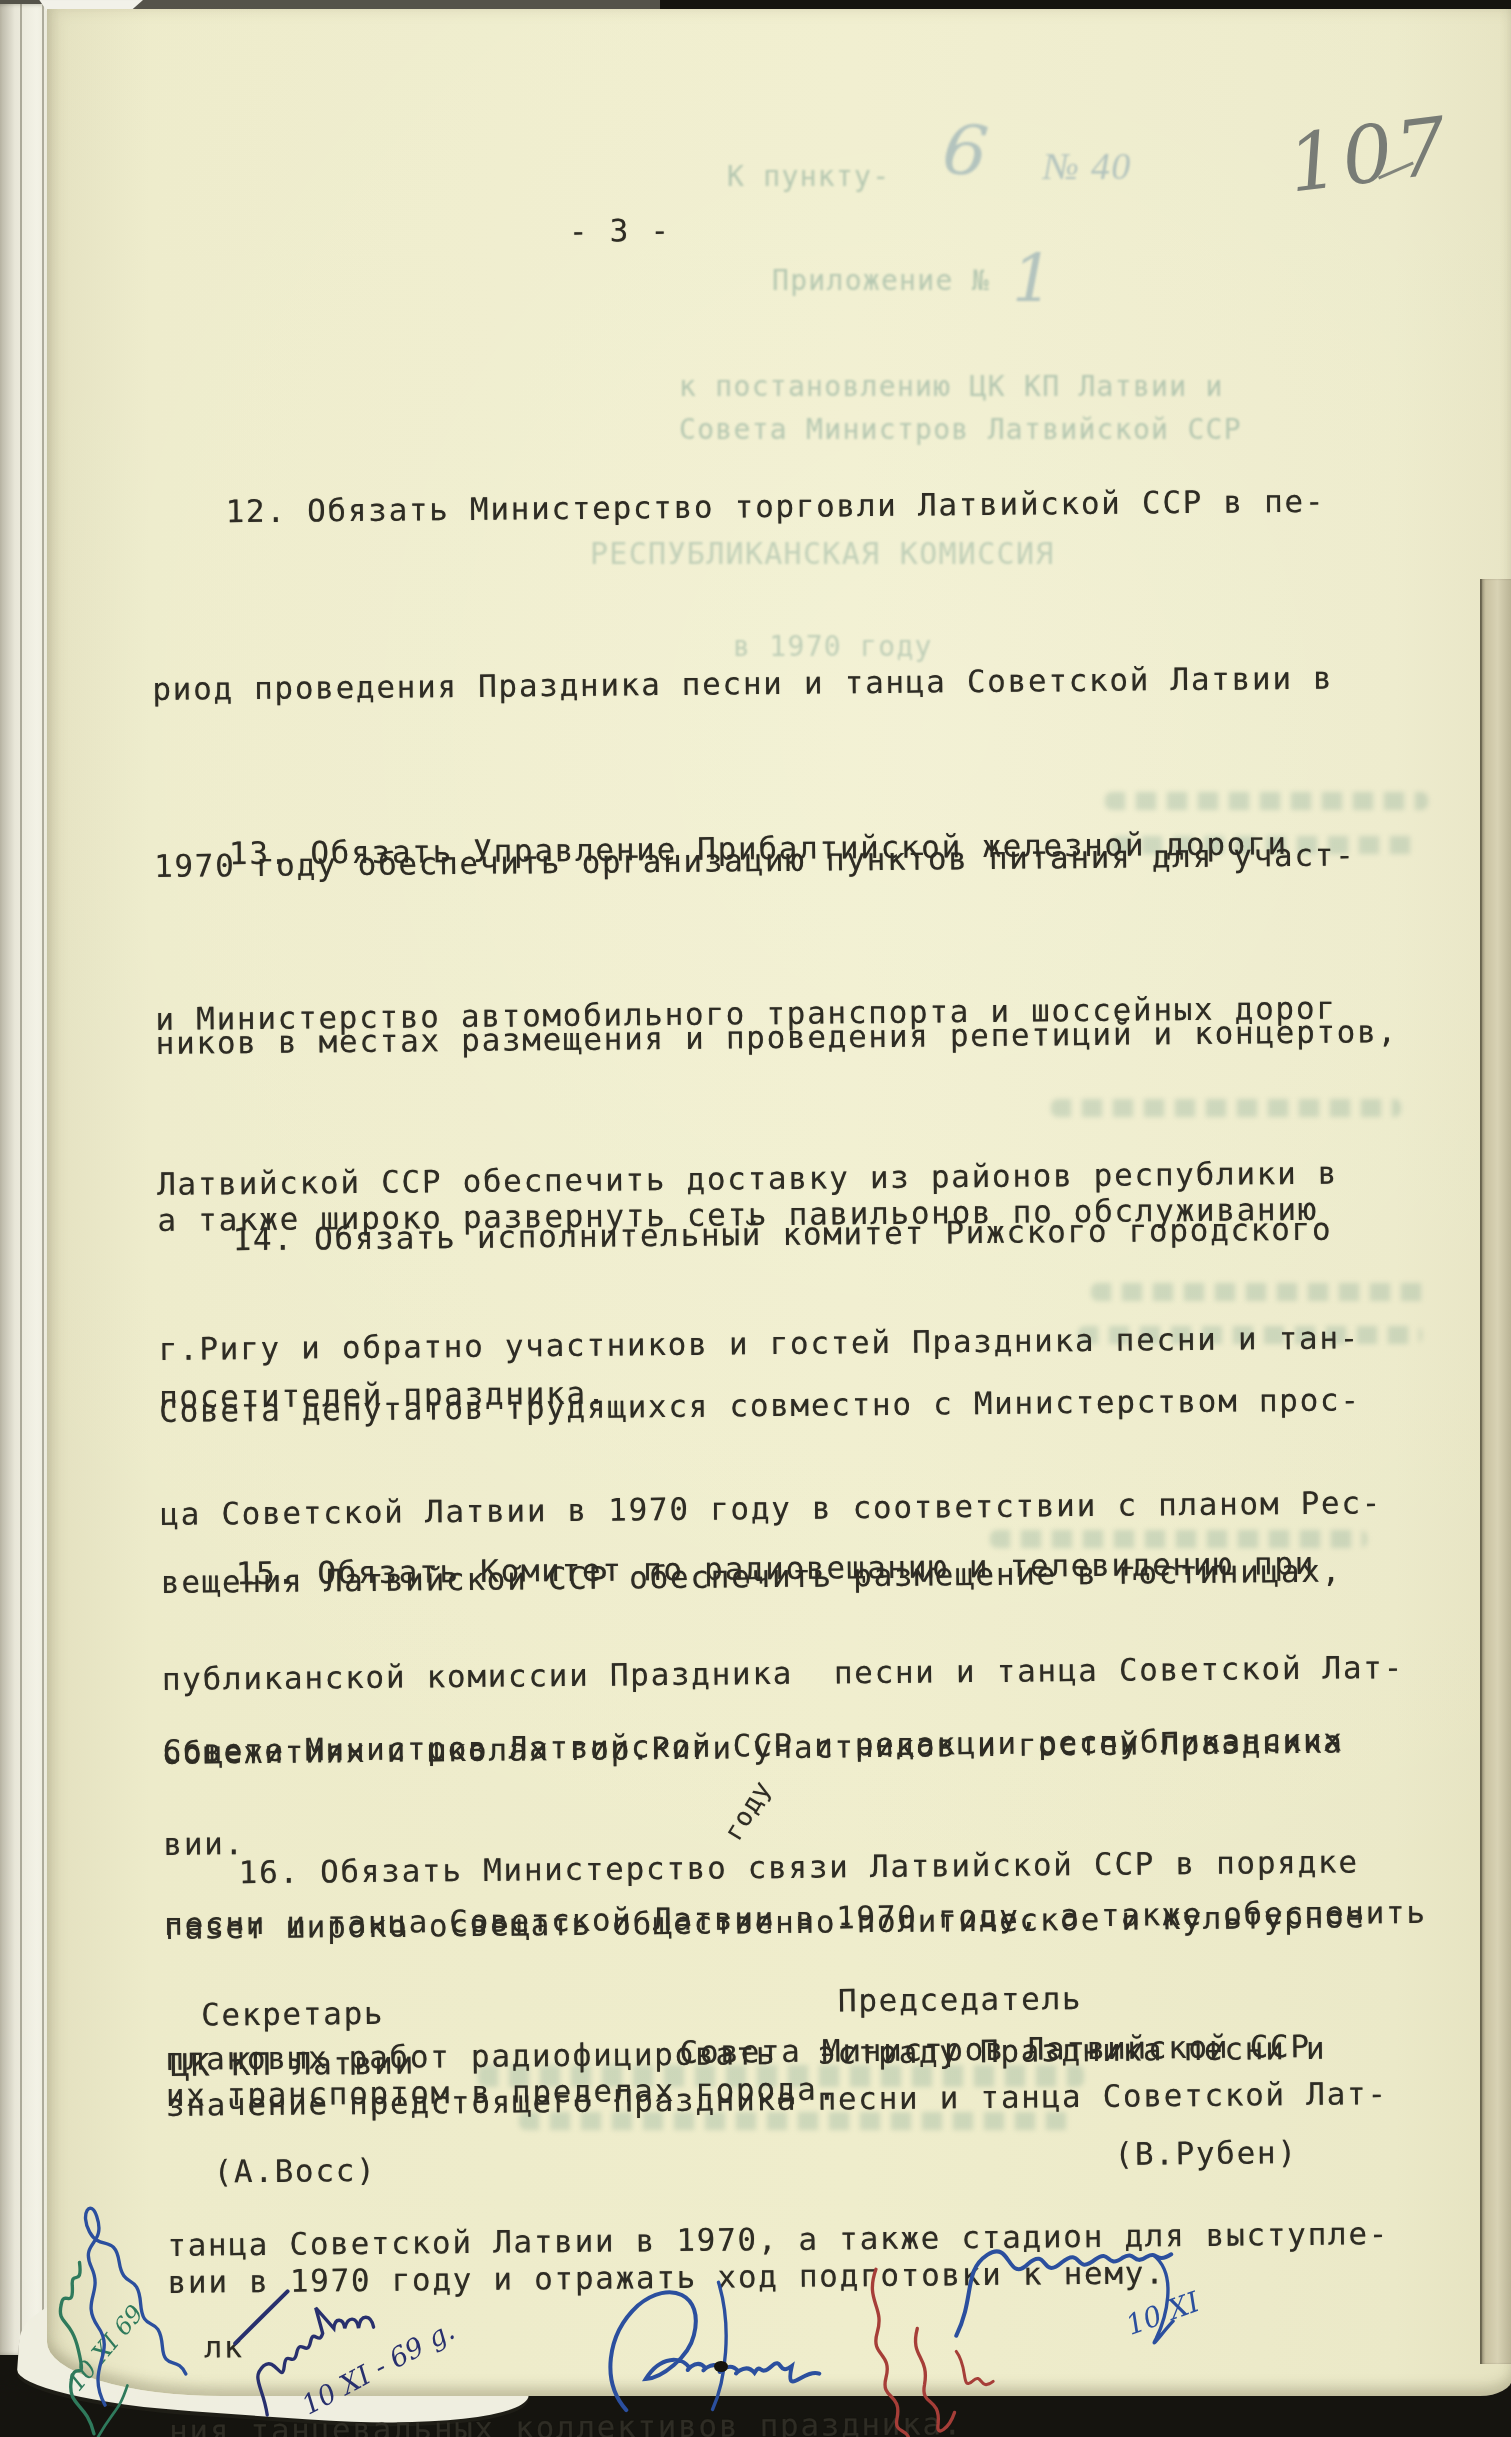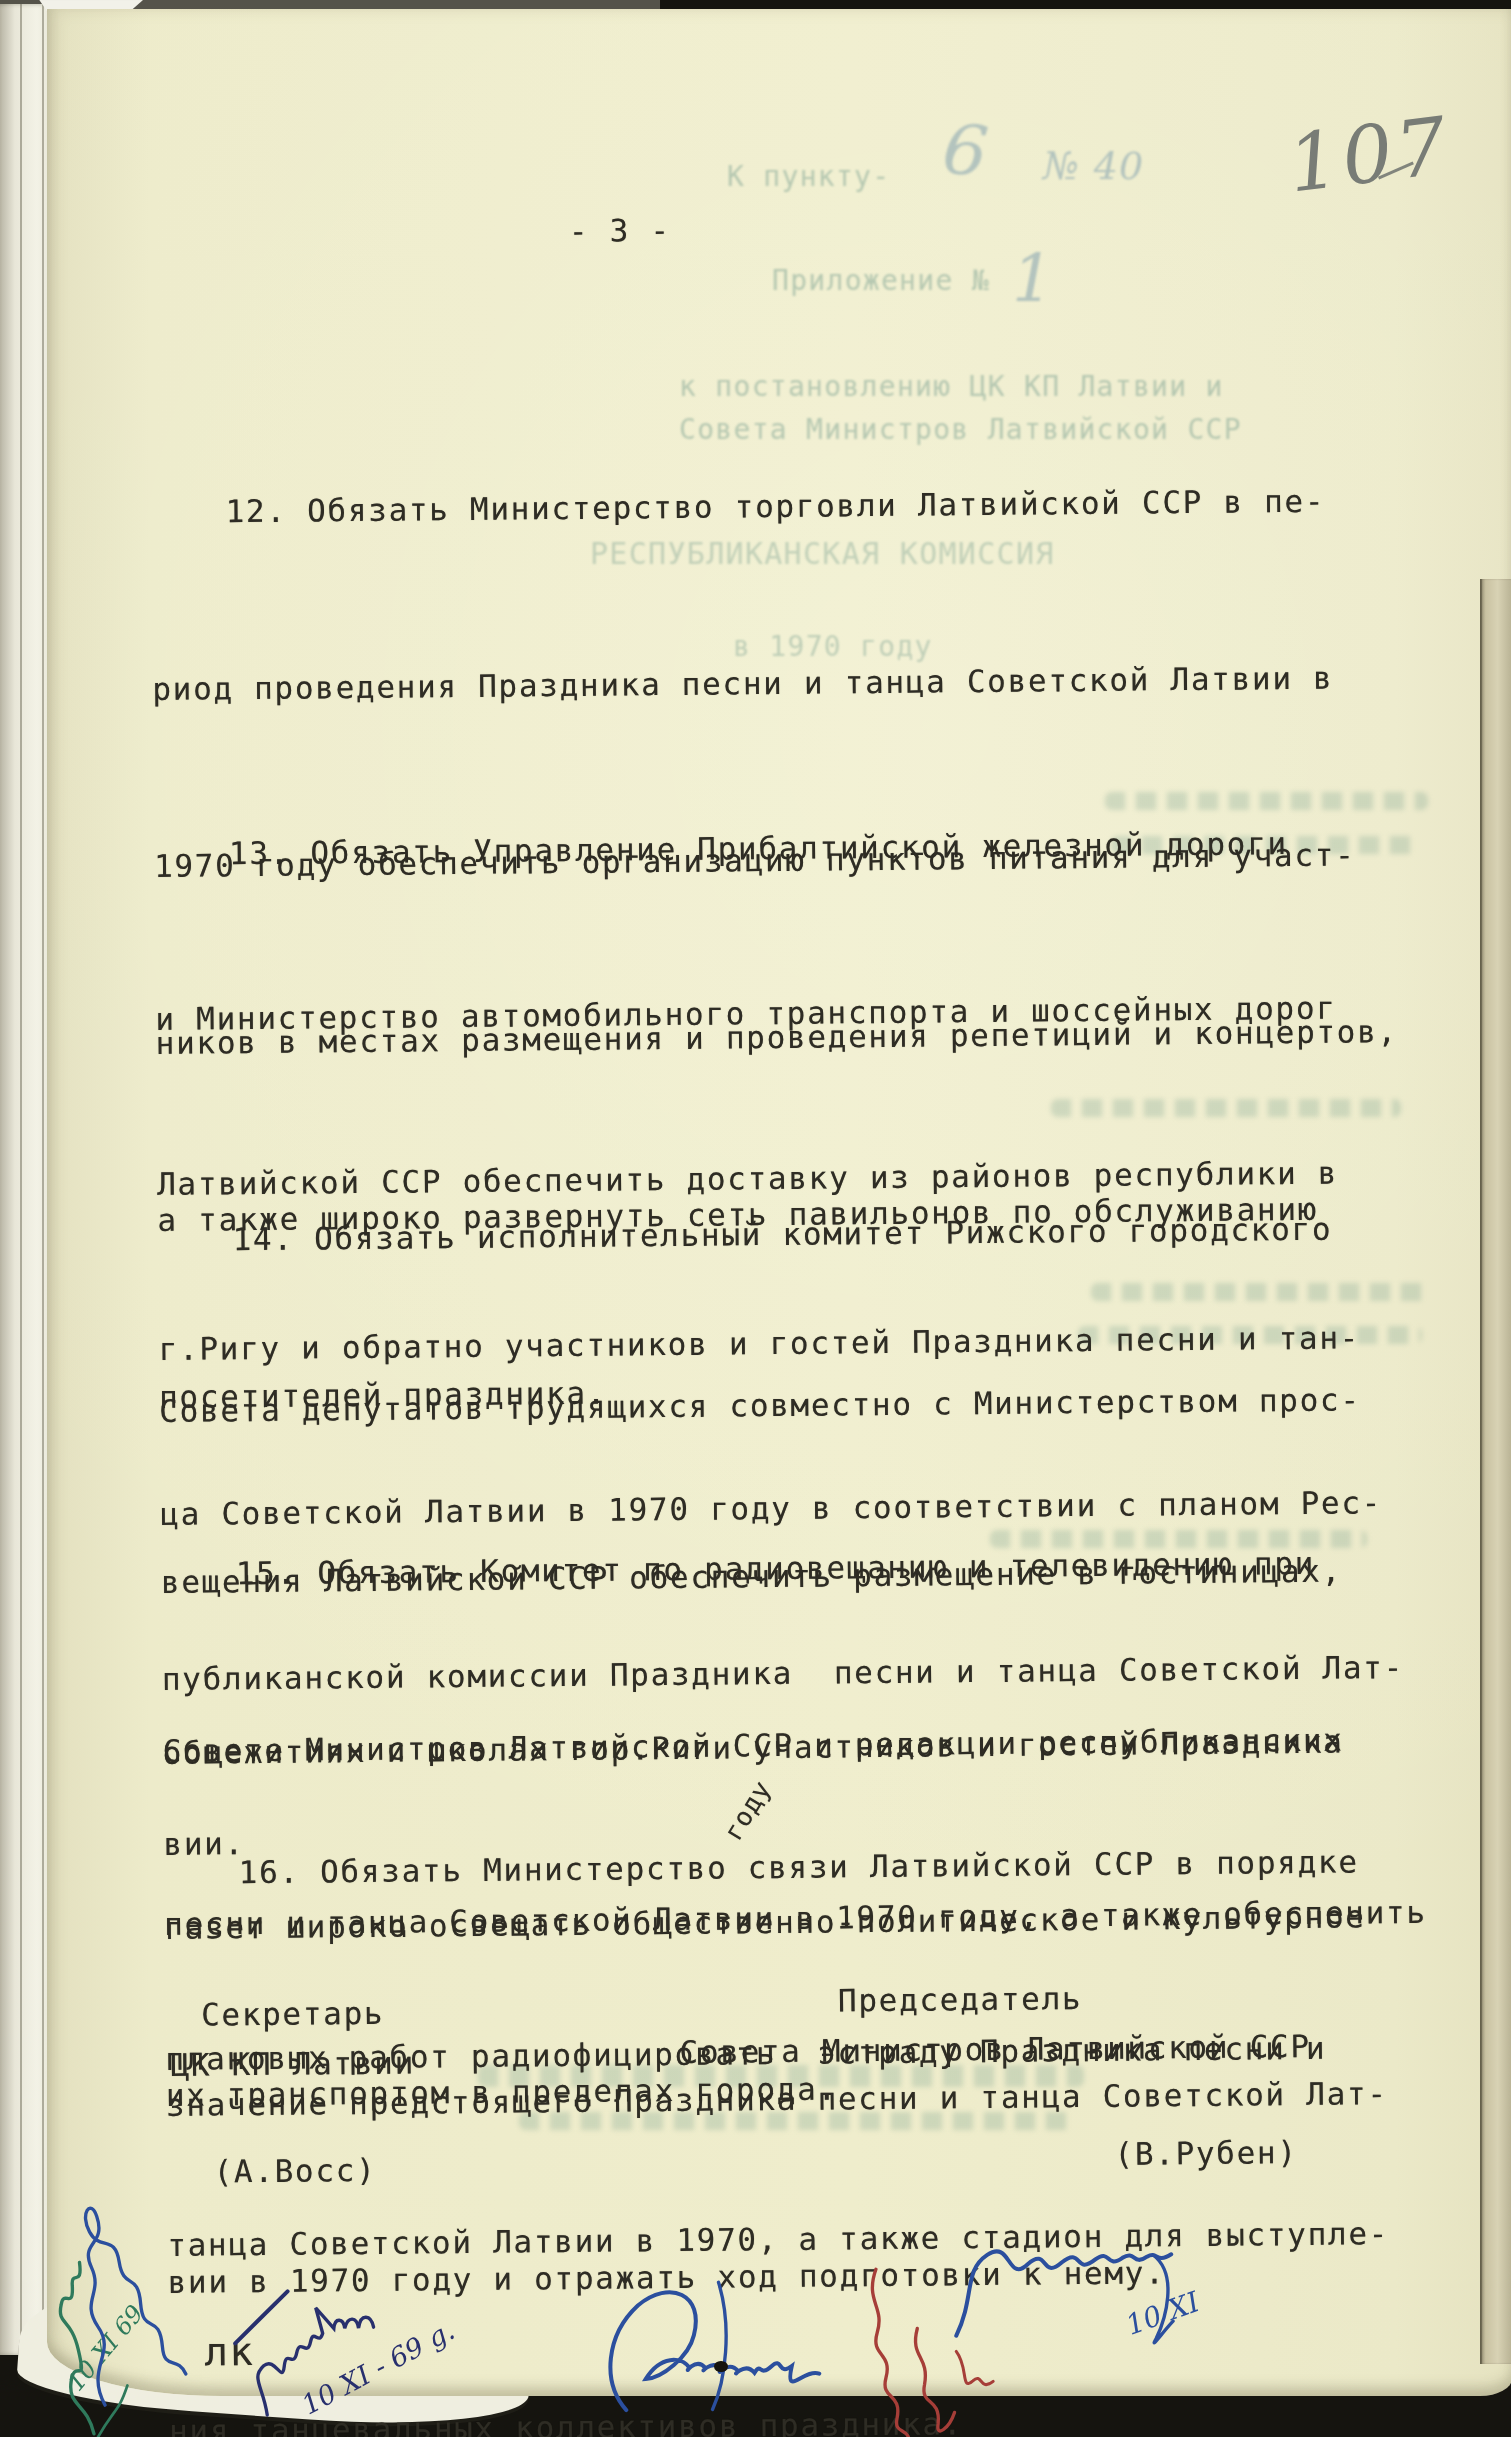--- a/index.html
+++ b/index.html
@@ -73,21 +73,21 @@
     <div class="edge1"></div>
     <div class="edge2"></div>
   </div>
   <div class="pages-curve"></div>
   <div class="corner-fold"></div>
 
   <div class="paper">
 
     <div class="ghost" style="left:680px;top:151px;">К пункту-</div>
     <div class="ghost ghost-hand" style="left:896px;top:101px;font-size:70px;transform:rotate(6deg);">6</div>
-    <div class="ghost ghost-hand" style="left:996px;top:135px;font-size:38px;">№ 40</div>
+    <div class="ghost ghost-hand" style="left:996px;top:135px;font-size:38px;font-family:Liberation Serif, serif;">№ 40</div>
     <div class="ghost" style="left:725px;top:255px;">Приложение №</div>
     <div class="ghost ghost-hand" style="left:965px;top:232px;font-size:65px;">1</div>
     <div class="ghost" style="left:632px;top:361px;">к постановлению ЦК КП Латвии и</div>
     <div class="ghost" style="left:632px;top:404px;">Совета Министров Латвийской ССР</div>
     <div class="ghost" style="left:543px;top:527px;font-size:30px;opacity:.8;">РЕСПУБЛИКАНСКАЯ КОМИССИЯ</div>
     <div class="ghost" style="left:686px;top:621px;opacity:.85;">в 1970 году</div>
 
     <div class="smudge" style="left:1058px;top:783px;width:323px;"></div>
     <div class="smudge" style="left:1064px;top:827px;width:303px;"></div>
     <div class="smudge" style="left:1004px;top:1090px;width:350px;"></div>
@@ -149,21 +149,21 @@
 
       <div class="typed insertion" style="left:660px;top:1786px;">году</div>
 
       <div class="typed" style="left:144px;top:1982px;">Секретарь</div>
       <div class="typed" style="left:113px;top:2032px;">ЦК КП Латвии</div>
       <div class="typed" style="left:781px;top:1974px;">Председатель</div>
       <div class="typed" style="left:622px;top:2024px;">Совета Министров Латвийской ССР</div>
       <div class="typed" style="left:155px;top:2139px;">(А.Восс)</div>
       <div class="typed" style="left:1056px;top:2130px;">(В.Рубен)</div>
 
-      <div class="typed" style="left:144px;top:2315px;font-size:39px;">лк</div>
+      <div class="typed" style="left:144px;top:2315px;font-size:30px;">лк</div>
     </div>
 
     <div class="sig" style="left:-40px;top:2230px;transform:rotate(-46deg);">
       <svg width="155" height="182" viewBox="0 0 230 270">
         <path d="M14,252 C40,212 16,196 46,174 C76,152 56,198 88,148 C114,108 92,100 118,84 C138,70 124,104 150,76 C166,58 158,90 182,60" fill="none" stroke="#2f7a5c" stroke-width="5" stroke-linecap="round"></path>
         <path d="M6,262 C64,246 58,258 100,238" fill="none" stroke="#2f7a5c" stroke-width="4" stroke-linecap="round"></path>
       </svg>
     </div>
     <div class="hand-date" style="left:6.7px;top:2325px;font-size:24px;color:#2f7a5c;transform:rotate(-50deg);">10 XI 69</div>
 

